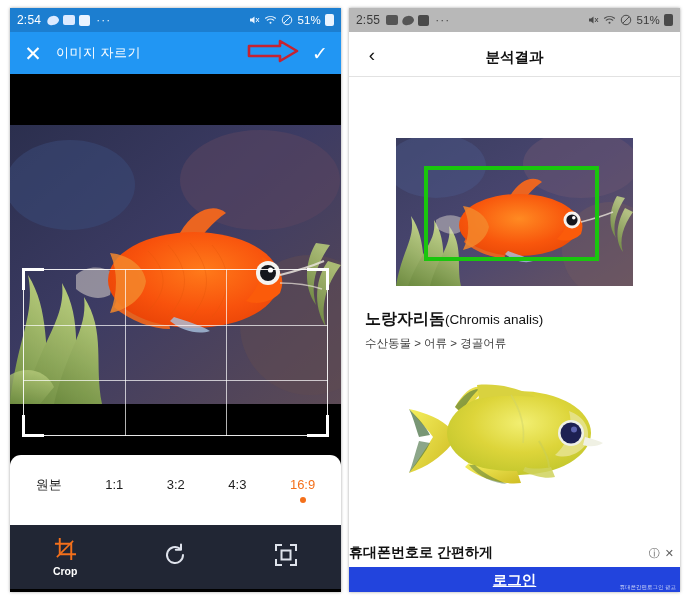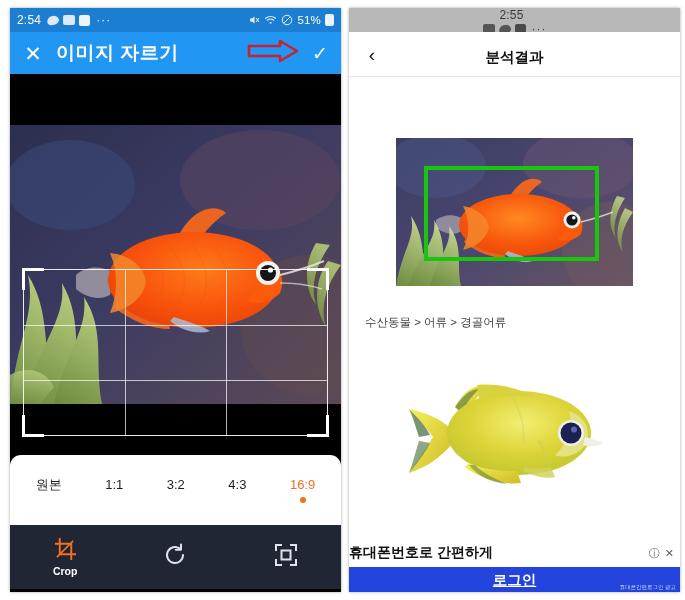--- a/index.html
+++ b/index.html
@@ -9,21 +9,21 @@
   
   .phone{position:absolute;top:8px;height:584px;width:331px;overflow:hidden;
          box-shadow:0 0 3px rgba(0,0,0,.35);}
   .phone.left{left:10px;background:#000;}
   .phone.right{left:349px;background:#fff;}
 
   
   .statusbar{height:24px;display:flex;align-items:center;padding:0 7px;
              font-size:11px;letter-spacing:.2px;}
   .sb-left{background:#1c7ed0;color:#fff;}
-  .sb-right{background:#b8b8b8;color:#3a3a3a;flex-direction:column;}
+  .sb-right{background:#b8b8b8;color:#3a3a3a;}
   .sb-time{font-size:12px;font-weight:400;margin-right:6px;}
   .sb-icons{display:flex;align-items:center;gap:4px;}
   .sb-spacer{flex:1;}
   .sb-right-group{display:flex;align-items:center;gap:4px;font-size:11.5px;}
   .ic{display:inline-block;line-height:1;}
   .ic-sq{width:11px;height:11px;border-radius:2px;position:relative;}
   .sb-left .ic-sq{background:#eaf4ff;}
   .sb-right .ic-sq{background:#4a4a4a;}
   .ic-pic{width:12px;height:10px;border-radius:2px;}
   .sb-left .ic-pic{background:#dceaff;}
@@ -33,21 +33,21 @@
   .sb-right .ic-lens{background:#555;}
   .dots{font-size:12px;letter-spacing:1px;opacity:.9;margin-left:2px;}
   .batt{width:9px;height:12px;border-radius:2px;position:relative;}
   .sb-left .batt{background:#eaf4ff;}
   .sb-right .batt{background:#4a4a4a;}
 
   
   .hdr-blue{height:42px;background:#2196f3;display:flex;align-items:center;
             position:relative;color:#fff;}
   .hdr-x{width:46px;text-align:center;font-size:21px;line-height:1;font-weight:300;}
-  .hdr-title{font-size:19px;font-weight:700;letter-spacing:.5px;}
+  .hdr-title{font-size:13px;font-weight:400;letter-spacing:.5px;}
   .hdr-check{position:absolute;right:13px;top:50%;transform:translateY(-50%);
              font-size:19px;line-height:1;}
   .red-arrow{position:absolute;right:42px;top:50%;transform:translateY(-50%);}
 
   .canvas{position:relative;height:381px;background:#000;overflow:hidden;}
   .photo{position:absolute;left:0;top:51px;width:331px;height:279px;overflow:hidden;}
   .cropbox{position:absolute;left:13px;top:195px;width:305px;height:167px;}
   .grid-h{position:absolute;left:0;right:0;height:1px;background:rgba(255,255,255,.7);}
   .grid-vl{position:absolute;top:0;bottom:0;width:1px;background:rgba(255,255,255,.7);}
   .cnr{position:absolute;width:19px;height:19px;border:3px solid #fff;}
@@ -345,20 +345,23 @@
             <circle cx="172" cy="76" r="5.6" fill="#14161c"></circle>
             <circle cx="173.8" cy="73.8" r="1.8" fill="#fff"></circle>
             <path d="M181 78 C193 75 203 72 213 68" stroke="#e9e3da" stroke-width="1.5" fill="none" opacity="0.8"></path>
             <path d="M105 110 C114 117 125 120 133 117 C126 113 116 110 108 107Z" fill="#a9c2de" opacity="0.8"></path>
           </g>
         </svg>
         <div class="greenbox"></div>
       </div>
 
       <div class="species">
+        <div>
+          <span class="sp-name">노랑자리돔</span><span class="sp-sci">(Chromis analis)</span>
+        </div>
         <div class="sp-tax">수산동물 &gt; 어류 &gt; 경골어류</div>
       </div>
 
       <div class="refimg">
         <svg width="232" height="125" viewBox="0 0 232 125">
           <defs>
             <radialGradient id="yf" cx="0.52" cy="0.38" r="0.7">
               <stop offset="0" stop-color="#f2ef72"></stop>
               <stop offset="0.5" stop-color="#ddd53a"></stop>
               <stop offset="1" stop-color="#bcc32a"></stop>

